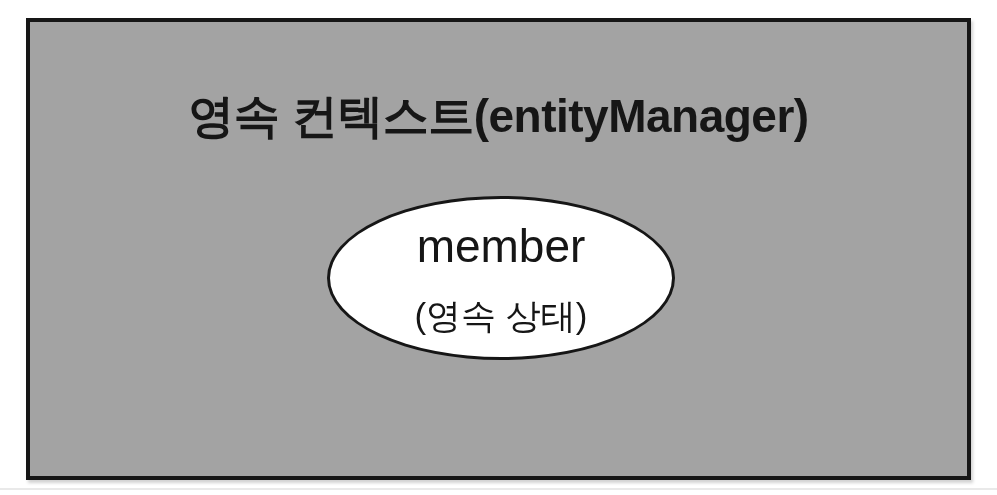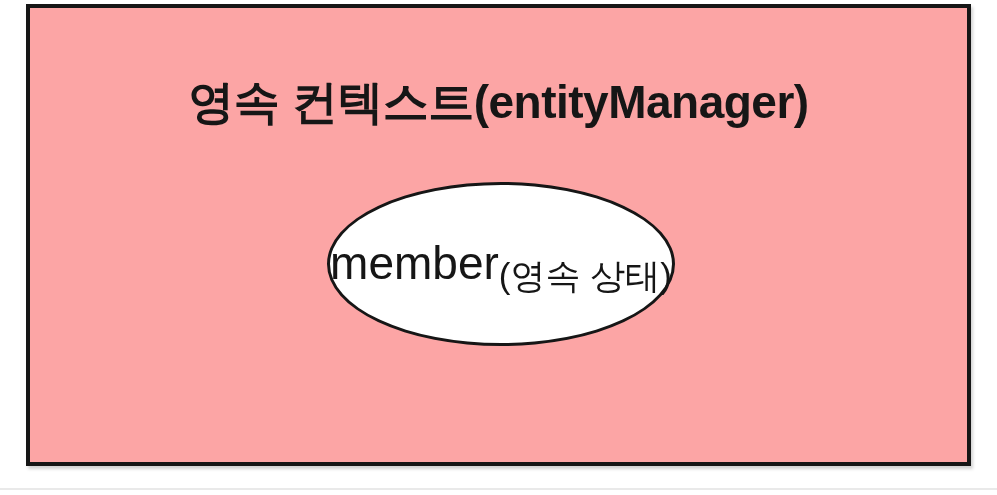--- a/index.html
+++ b/index.html
@@ -11,26 +11,26 @@
     position: relative;
     width: 997px;
     height: 495px;
     background: #ffffff;
     overflow: hidden;
     font-family: "Liberation Sans", "DejaVu Sans", sans-serif;
   }
   .context-box {
     position: absolute;
     left: 26px;
-    top: 4px;
+    top: 18px;
     width: 945px;
     height: 462px;
     box-sizing: border-box;
     border: 4px solid #161616;
-    background: #fca5a5;
+    background: #a3a3a3;
     box-shadow: 2px 3px 3px rgba(0,0,0,0.18);
   }
   .context-title {
     position: absolute;
     left: 0;
     top: 64px;
     width: 100%;
     text-align: center;
     font-size: 46px;
     font-weight: 700;
@@ -42,21 +42,21 @@
     position: absolute;
     left: 297px;
     top: 174px;
     width: 348px;
     height: 164px;
     box-sizing: border-box;
     border: 3px solid #161616;
     border-radius: 50%;
     background: #ffffff;
     display: flex;
-    flex-direction: row;
+    flex-direction: column;
     align-items: center;
     justify-content: center;
     line-height: 1.12;
   }
   .entity-name {
     font-size: 46px;
     font-weight: 400;
     color: #161616;
     white-space: nowrap;
   }

